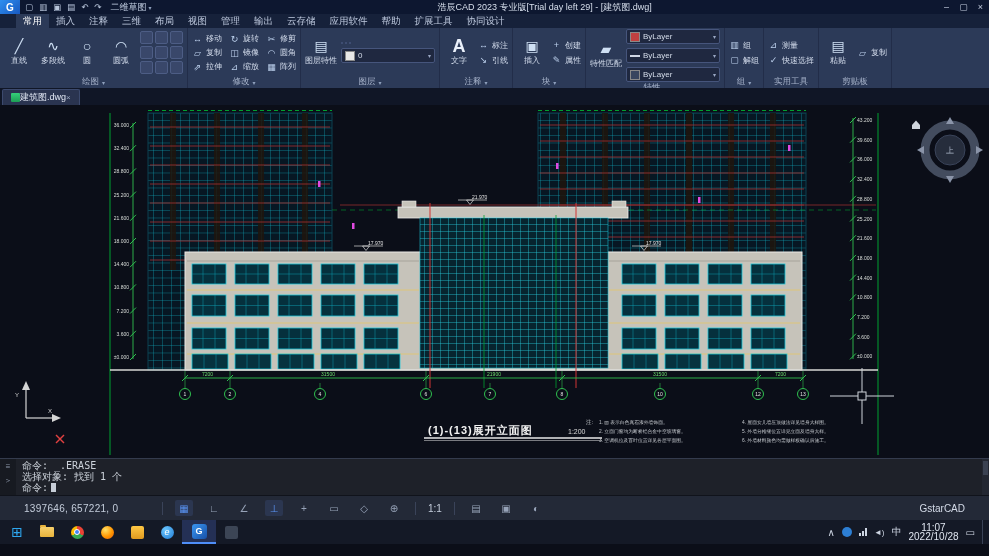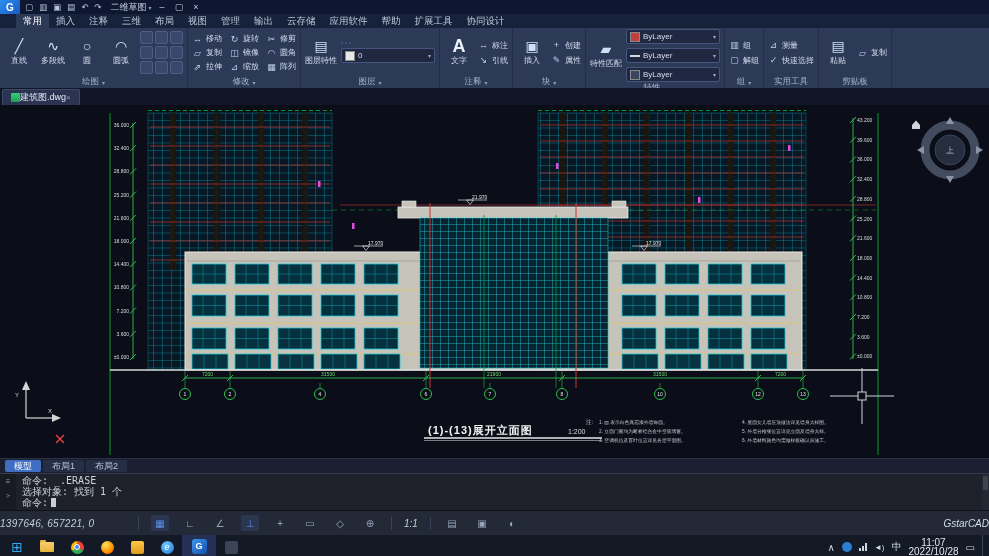--- a/index.html
+++ b/index.html
@@ -56,21 +56,21 @@
   .ltab.active{background:#3e6dc2;color:#fff;}
   
   .cmd{height:36px;background:#1e2129;display:flex;border-top:1px solid #343b4d;flex:none;}
   .cmd-gutter{width:16px;background:#171a21;display:flex;flex-direction:column;align-items:center;padding-top:3px;gap:4px;color:#8d97a9;font-size:8px;flex:none;}
   .cmd-lines{flex:1;font-family:"DejaVu Sans Mono",monospace;font-size:10px;color:#ccd2da;padding:1px 6px;}
   .cmd-line{height:11px;line-height:11px;white-space:pre;}
   .caret{display:inline-block;width:5px;height:9px;background:#c7ced8;margin-left:3px;vertical-align:-1px;}
   .cmd-scroll{width:7px;background:#232732;flex:none;}
   .cmd-scroll .thumb{width:5px;height:14px;background:#3b4252;margin:2px auto 0;}
   
-  .status{height:24px;background:#232937;display:flex;align-items:center;padding:0 0;gap:12px;font-size:10px;color:#c4cddb;border-top:1px solid #10131b;flex:none;font-style:italic;}
+  .status{height:24px;background:#232937;display:flex;align-items:center;padding:0 24px;gap:12px;font-size:10px;color:#c4cddb;border-top:1px solid #10131b;flex:none;}
   .coords{min-width:126px;letter-spacing:.3px;}
   .sticon{width:18px;height:16px;display:flex;align-items:center;justify-content:center;font-size:10px;color:#97a3b8;border-radius:2px;}
   .sticon.active{color:#5a95f5;background:#2b3650;}
   .sdiv{width:1px;height:13px;background:#3a4359;}
   .sright{margin-left:auto;display:flex;align-items:center;gap:6px;}
   .brand{color:#d4dbe8;}
   
   .taskbar{height:24px;background:#141926;display:flex;align-items:center;padding-left:2px;flex:none;}
   .tbtn{width:30px;height:24px;display:flex;align-items:center;justify-content:center;flex:none;}
   .start{color:#2ea8f0;font-size:14px;}
@@ -104,20 +104,21 @@
       <span>▥</span>
       <span>▣</span>
       <span>▤</span>
       <span>↶</span>
       <span>↷</span>
     </div>
     <div class="ws">
       <span>二维草图</span>
       <span class="carat">▾</span>
     </div>
+    <div class="tb-title">浩辰CAD 2023 专业版[Trial day left 29] - [建筑图.dwg]</div>
     <div class="winbtns">
       <span>–</span>
       <span>▢</span>
       <span>×</span>
     </div>
   </div>
 
   <div class="menubar">
     <span class="mitem active">常用</span>
     <span class="mitem">插入</span>
@@ -721,25 +722,20 @@
         <circle cx="950" cy="45" r="15" fill="#262d3c" stroke="#3a445a" stroke-width="1"></circle>
         <path d="M950 12 L946 19 L954 19 Z" fill="#8a94a8"></path>
         <path d="M950 78 L946 71 L954 71 Z" fill="#8a94a8"></path>
         <path d="M917 45 L924 41 L924 49 Z" fill="#8a94a8"></path>
         <path d="M983 45 L976 41 L976 49 Z" fill="#8a94a8"></path>
         <text x="950" y="48" font-size="8" fill="#aab4c6" text-anchor="middle">上</text>
         <path d="M912 20 L916 15.5 L920 20 L920 24 L912 24 Z" fill="#cfd4dc"></path>
       </svg>
   </div>
 
-  <div class="ltabs">
-    <span class="ltab active">模型</span>
-    <span class="ltab">布局1</span>
-    <span class="ltab">布局2</span>
-  </div>
 
   <div class="cmd">
     <div class="cmd-gutter">
       <span>≡</span>
       <span>＞</span>
     </div>
     <div class="cmd-lines">
       <div class="cmd-line"><span>命令: _.ERASE</span></div>
       <div class="cmd-line"><span>选择对象: 找到 1 个</span></div>
       <div class="cmd-line"><span>命令:</span><span class="caret"></span></div>

